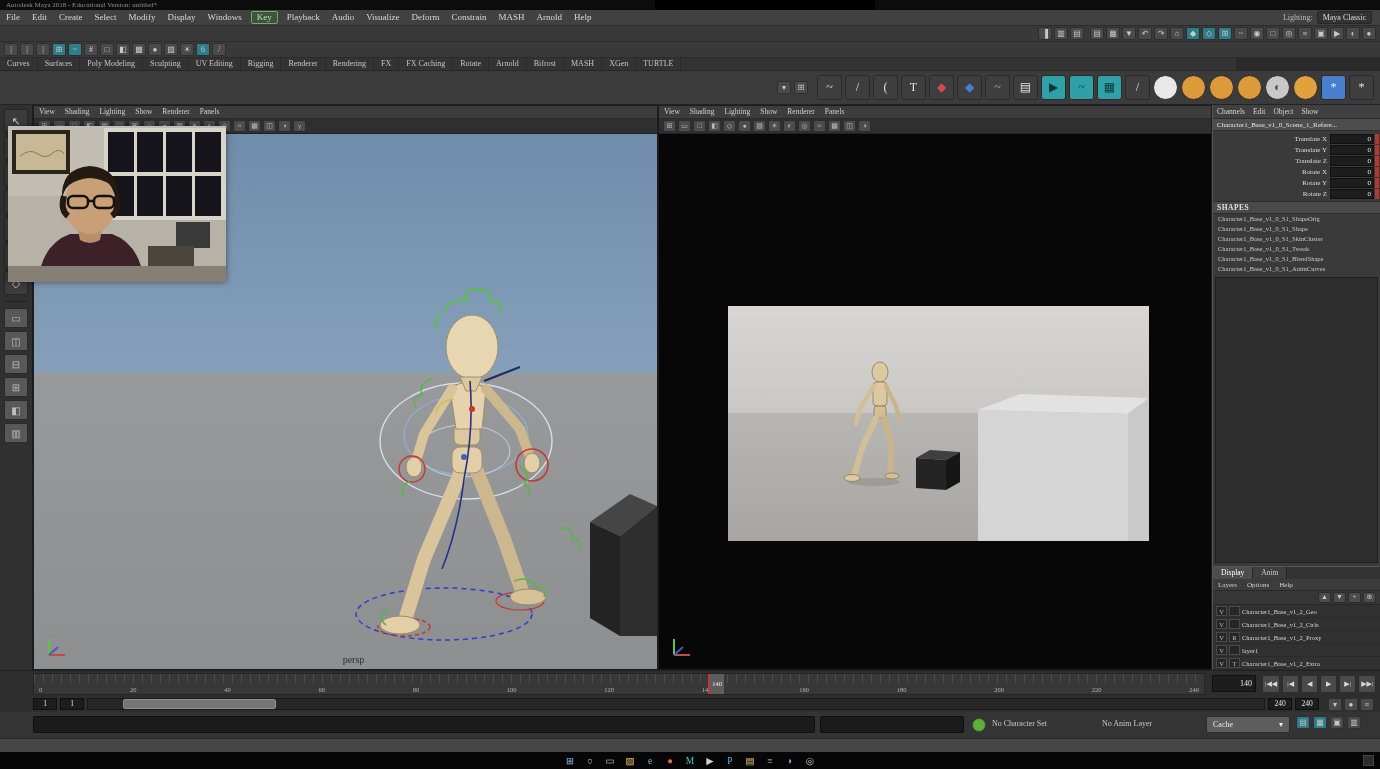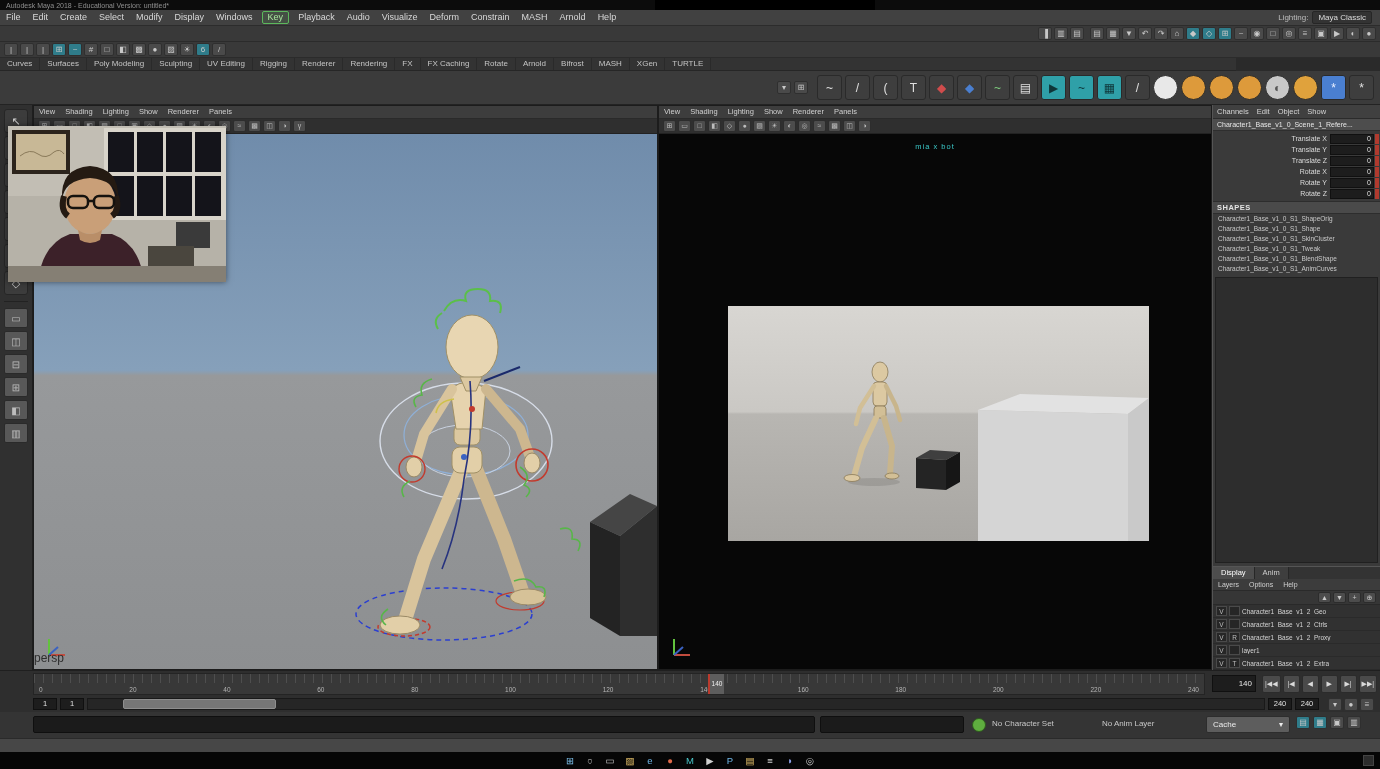--- a/index.html
+++ b/index.html
@@ -1,17 +1,17 @@
 <!DOCTYPE html>
 <html><head>
 <meta charset="utf-8">
 <style>
   *{box-sizing:border-box;margin:0;padding:0}
   body{background:#000;font-family:"Liberation Sans",sans-serif}
-  #stage{position:relative;width:1380px;height:769px;background:#2a2a2a;overflow:hidden;color:#ccc;font-family:Liberation Sans, sans-serif}
+  #stage{position:relative;width:1380px;height:769px;background:#2a2a2a;overflow:hidden;color:#ccc;font-family:Liberation Serif, serif}
   .abs{position:absolute}
 
   
   #titlebar{left:0;top:0;width:1380px;height:10px;background:#0c0c0c;display:flex;align-items:center}
   #titlebar .tb-text{font-size:7px;color:#8f8f8f;padding-left:6px;white-space:nowrap}
   #titlebar .tb-tab{position:absolute;left:655px;top:0;width:220px;height:10px;background:#000}
   #menubar{left:0;top:10px;width:1380px;height:16px;background:#414141;border-bottom:1px solid #2c2c2c;display:flex;align-items:center}
   .menus{display:flex;align-items:center}
   .menu-item{font-size:9px;color:#d8d8d8;padding:0 6px;line-height:15px;white-space:nowrap}
   .menu-item.hl{border:1px solid #5cb85c;color:#a9e59f;border-radius:2px;line-height:11px;padding:0 5px;margin:0 3px;background:rgba(92,184,92,.12)}
@@ -40,21 +40,21 @@
   
   .viewport{overflow:hidden;border:1px solid #1c1c1c}
   #vpL{left:33px;top:105px;width:625px;height:565px}
   #vpR{left:658px;top:105px;width:554px;height:565px;background:#060606}
   .panel-menus{height:13px;background:#3d3d3d;display:flex;align-items:flex-start;border-bottom:1px solid #2a2a2a}
   .pmenu{font-size:7.5px;color:#d0d0d0;padding:0 5px;line-height:12px}
   .panel-icons{height:15px;background:#2f2f2f;display:flex;align-items:center;gap:2px;padding:0 4px;border-bottom:1px solid #222}
   .pt-icon{width:13px;height:12px;background:#4c4c4c;border:1px solid #2d2d2d;border-radius:2px;font-size:7px;line-height:10px;text-align:center;color:#bdbdbd;flex:0 0 auto}
   .canvasL{position:relative;height:537px;background:linear-gradient(#708cab 0%,#86a0ba 44%,#97999b 45%,#8d8f91 100%)}
   .canvasR{position:relative;height:537px;background:#070707}
-  .cam-label{position:absolute;left:0;right:0;bottom:6px;font-size:12px}
+  .cam-label{position:absolute;left:16px;right:0;bottom:6px;text-align:center;font-size:10px}
   .canvasL .cam-label{color:#2e2e2e}
   .canvasR .cam-label{color:#8a8a8a}
   .hud-text{position:absolute;left:0;right:0;top:8px;text-align:center;font-size:7.5px;color:#3ac7c7;letter-spacing:1px}
   .render-area{position:absolute;left:69px;top:172px;width:421px;height:235px;background:linear-gradient(#d8d6d2 0%,#cac8c4 45%,#b8b6b2 46%,#a8a6a2 100%)}
   .gizmo{position:absolute;left:7px;bottom:10px}
 
   
   #rightpanel{left:1212px;top:105px;width:168px;height:565px;background:#3a3a3a;border-left:1px solid #555;display:flex;flex-direction:column}
   .cb-menu{height:14px;display:flex;align-items:center;background:#404040;border-bottom:1px solid #2b2b2b}
   .cb-menu-item{font-size:7.5px;color:#d4d4d4;padding:0 4px;line-height:13px}
@@ -377,21 +377,20 @@
         <span class="pt-icon">▨</span>
         <span class="pt-icon">☀</span>
         <span class="pt-icon">◐</span>
         <span class="pt-icon">◎</span>
         <span class="pt-icon">≈</span>
         <span class="pt-icon">▩</span>
         <span class="pt-icon">◫</span>
         <span class="pt-icon">◑</span>
       </div>
     <div class="canvasR">
-      <div class="hud-text">mia x bot</div>
       <div class="render-area">
         <svg width="421" height="235" viewBox="0 0 421 235">
 
           <polygon points="250,104 292,88 421,92 400,108" fill="#e2e2e2"></polygon>
           <polygon points="250,104 400,108 400,235 250,235" fill="#d5d5d5"></polygon>
           <polygon points="400,108 421,92 421,235 400,235" fill="#c9c9c9"></polygon>
 
           <polygon points="188,152 202,144 232,146 218,154" fill="#3f3f3f"></polygon>
           <polygon points="188,152 218,154 218,184 188,182" fill="#242424"></polygon>
           <polygon points="218,154 232,146 232,176 218,184" fill="#161616"></polygon>

